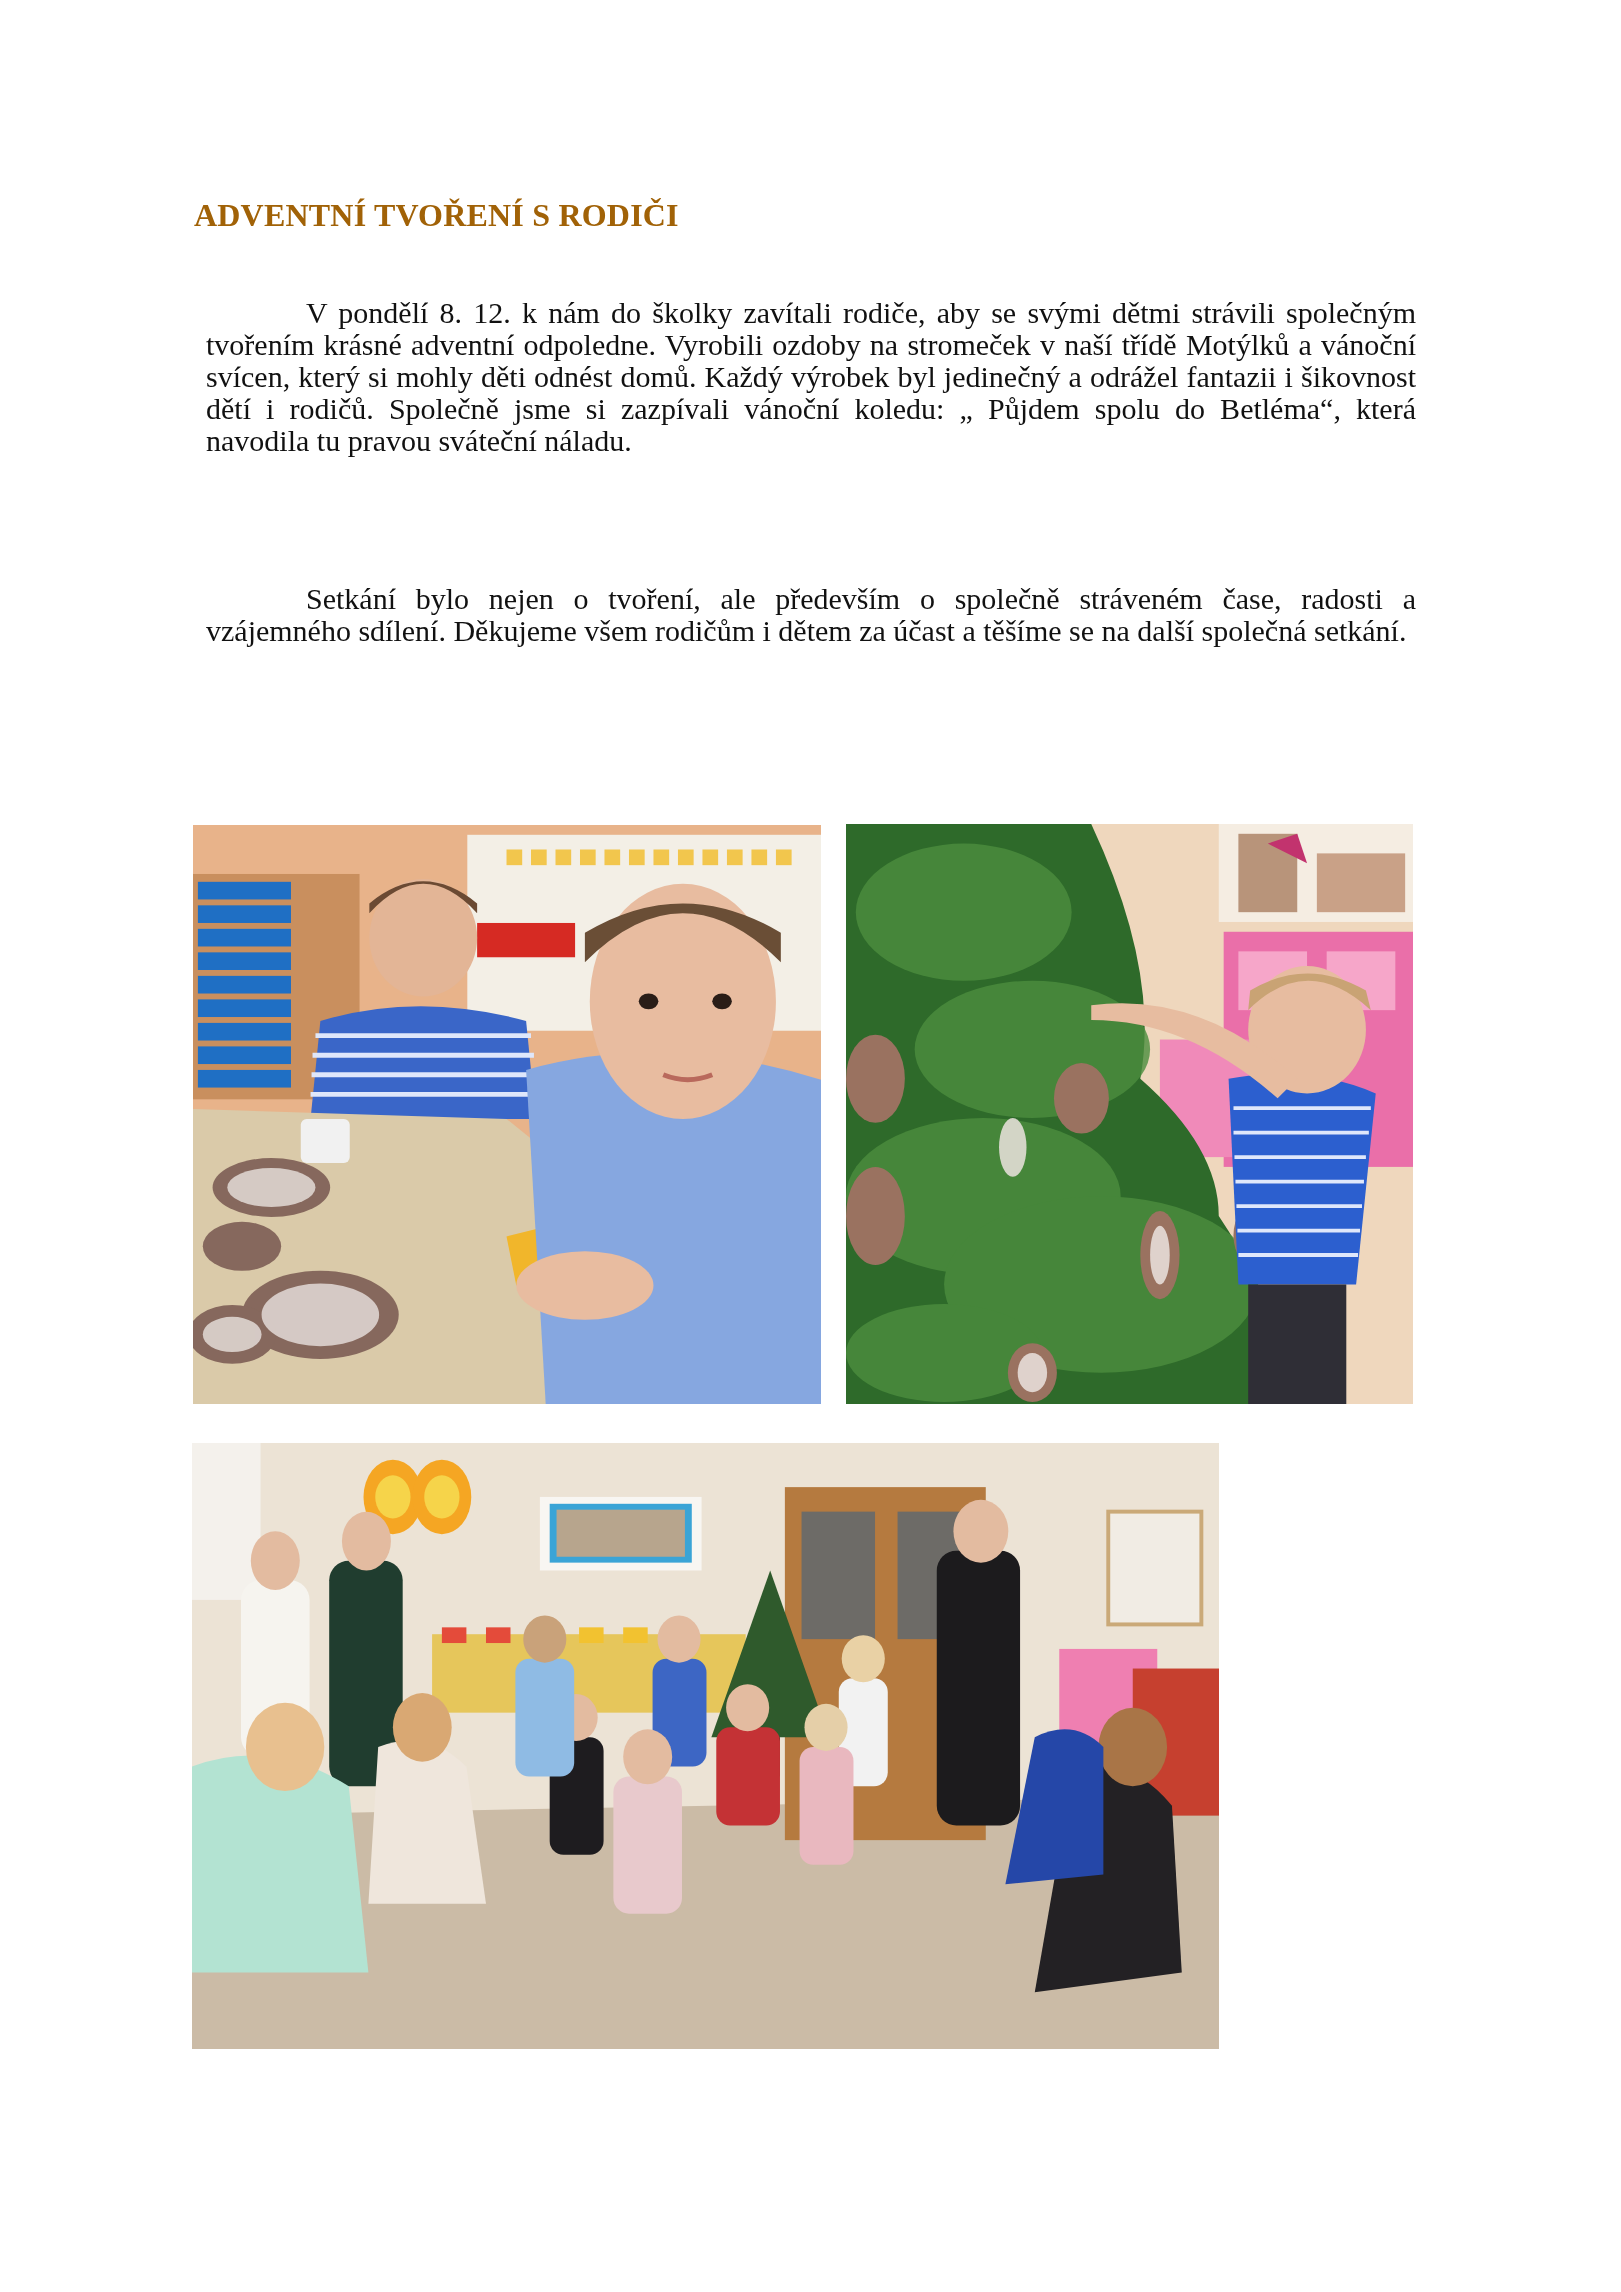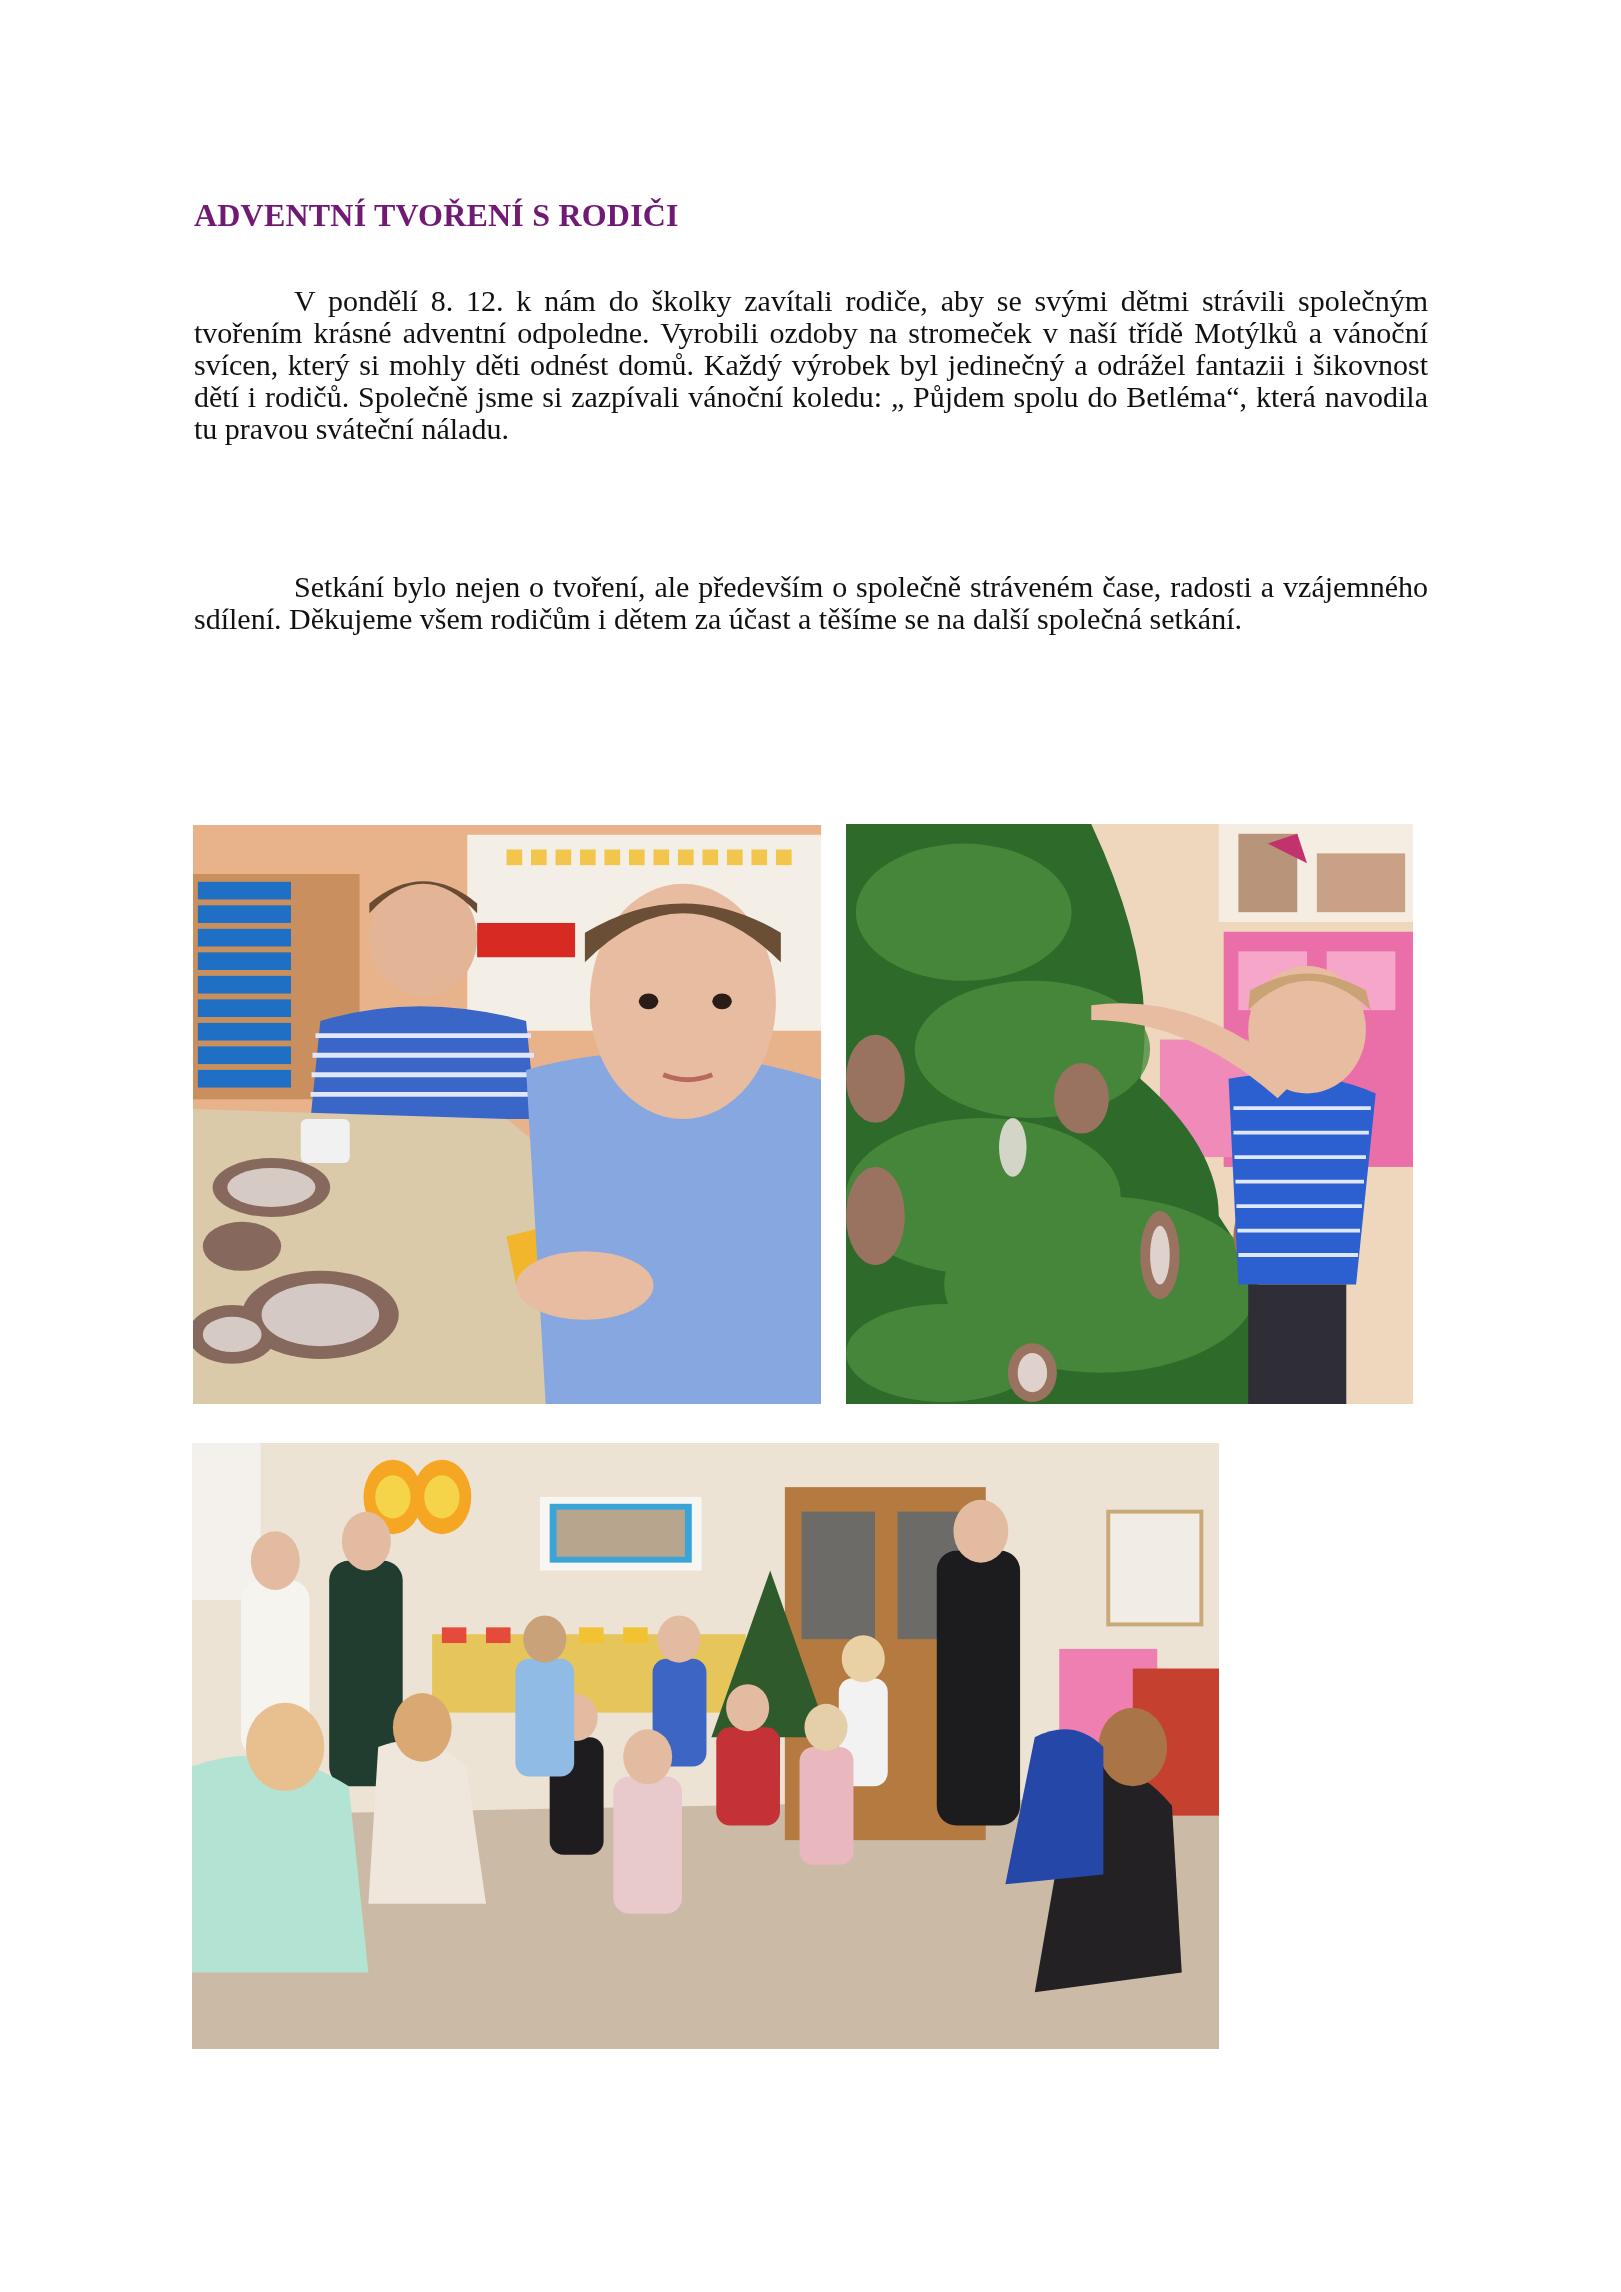--- a/index.html
+++ b/index.html
@@ -25,21 +25,21 @@
       letter-spacing: 0.2px;
       line-height: 39px;
       white-space: nowrap;
     }
     .body-text {
       position: absolute;
       left: 194px;
       width: 1234px;
     }
     .para {
-      margin: 0;
+      margin: 12px;
       font-size: 30px;
       line-height: 32px;
       text-align: justify;
       text-indent: 100px;
     }
     #para-1 { top: 285px; }
     #para-2 { top: 571px; }
 
     .photo {
       position: absolute;
@@ -48,21 +48,21 @@
     }
     .photo svg { display: block; width: 100%; height: 100%; }
 
     #photo-crafting { left: 193px; top: 825px; width: 628px; height: 579px; }
     #photo-tree     { left: 846px; top: 824px; width: 567px; height: 580px; }
     #photo-group    { left: 192px; top: 1443px; width: 1027px; height: 606px; }
   </style>
 </head>
 <body>
 
-<h1 class="page-title" style="color: #701a75;">ADVENTNÍ TVOŘENÍ S RODIČI</h1>
+<h1 class="page-title" style="color: #a16207;">ADVENTNÍ TVOŘENÍ S RODIČI</h1>
 
 <div class="body-text" id="para-1">
   <p class="para">V pondělí 8. 12. k nám do školky zavítali rodiče, aby se svými dětmi strávili společným tvořením krásné adventní odpoledne. Vyrobili ozdoby na stromeček v naší třídě Motýlků a vánoční svícen, který si mohly děti odnést domů. Každý výrobek byl jedinečný a odrážel fantazii i šikovnost dětí i rodičů. Společně jsme si zazpívali vánoční koledu: „ Půjdem spolu do Betléma“, která navodila tu pravou sváteční náladu.</p>
 </div>
 <div class="body-text" id="para-2">
   <p class="para">Setkání bylo nejen o tvoření, ale především o společně stráveném čase, radosti a vzájemného sdílení. Děkujeme všem rodičům i dětem za účast a těšíme se na další společná setkání.</p>
 </div>
 
 <div class="photo" id="photo-crafting">
   <svg viewBox="0 0 641 591" preserveAspectRatio="none">

